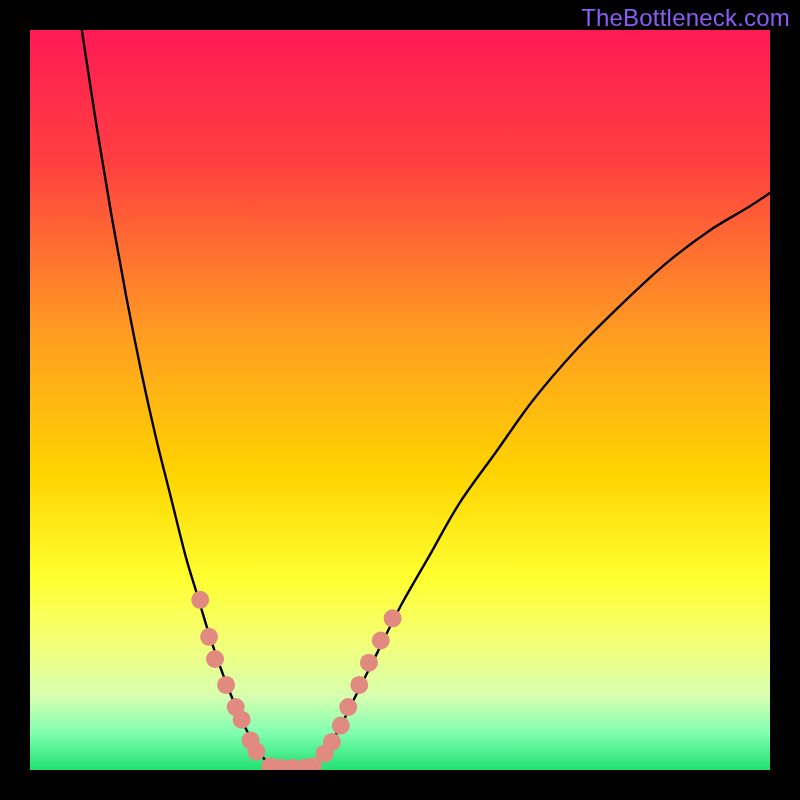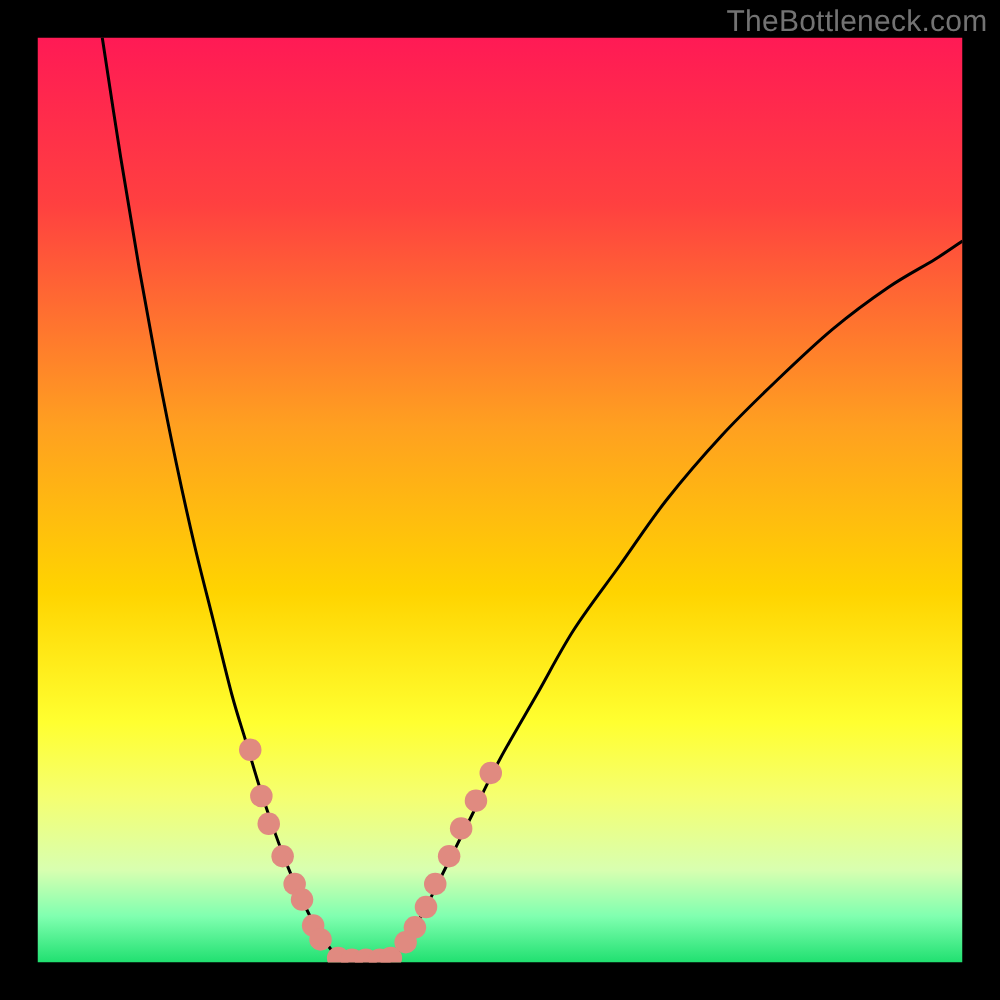--- a/index.html
+++ b/index.html
@@ -23,21 +23,21 @@
     position: absolute;
     left: 30px;
     top: 30px;
     width: 740px;
     height: 740px;
   }
   .watermark {
     position: absolute;
     top: 4px;
     right: 10px;
-    color: #737373;
+    color: #8b5cf6;
     font-size: 24px;
     letter-spacing: 0.2px;
     font-weight: 400;
   }
   svg { display: block; }
 </style>
 </head>
 <body>
 
 <div class="frame">

